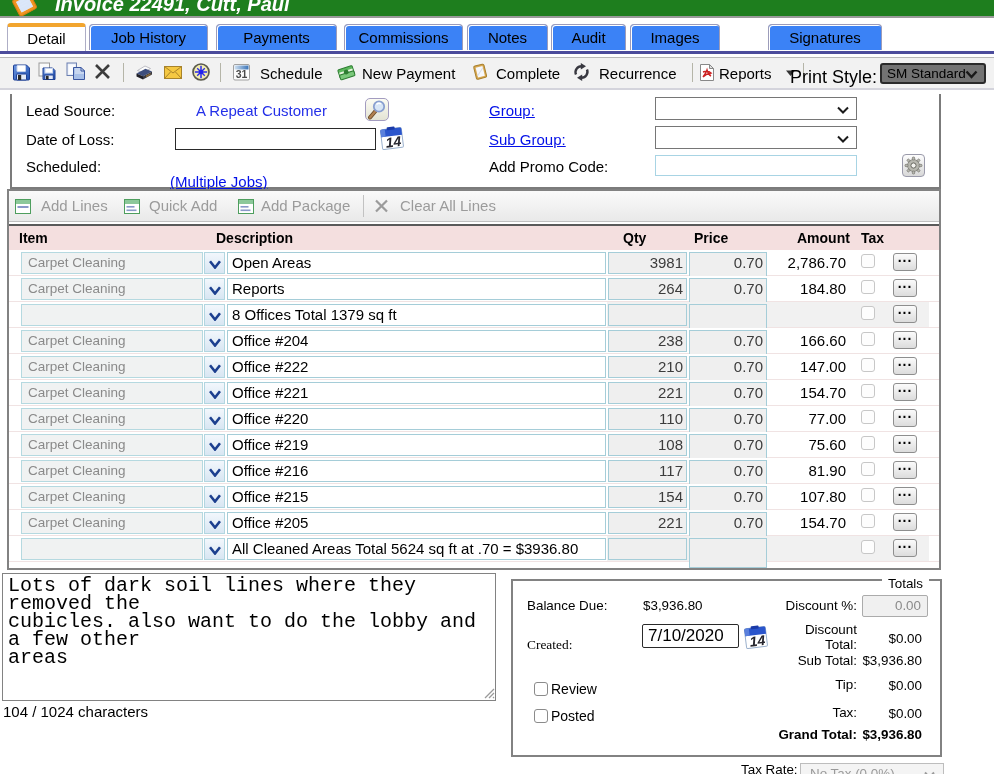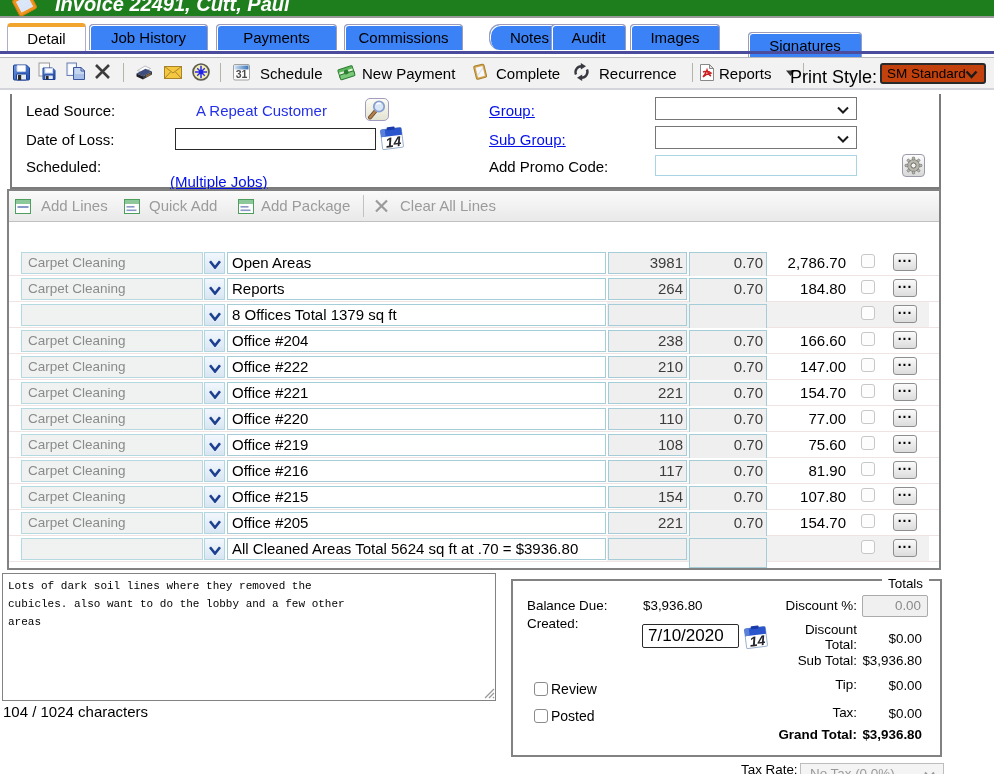--- a/index.html
+++ b/index.html
@@ -47,21 +47,21 @@
   .pinp{position:absolute;left:680px;top:2px;width:78px;height:30px;background:#efefef;
         border:1px solid #a5cdd8;box-sizing:border-box;line-height:20px;text-align:right;padding-right:3px;color:#3c3c3c;}
   .amt{position:absolute;left:700px;top:2px;width:137px;height:22px;line-height:22px;text-align:right;}
   .cbx{position:absolute;left:852px;top:4px;width:14px;height:14px;background:#fdfdfd;
        border:1px solid #c7c7c7;border-radius:3px;box-sizing:border-box;}
   .dots{position:absolute;left:884px;top:3px;width:24px;height:18px;background:linear-gradient(#fbfbfb,#dcdcdc);
         border:1px solid #8e8e8e;border-radius:3px;box-sizing:border-box;text-align:center;}
   .dots span{position:relative;top:-6px;font-weight:bold;font-size:14px;letter-spacing:1px;}
   
   #notes{left:2px;top:573px;width:494px;height:128px;border:1px solid #828282;box-sizing:border-box;white-space:pre-wrap;
-         font-family:"Liberation Mono", monospace;font-size:11px;line-height:18px;padding:3px 0 0 5px;background:#fff;}
+         font-family:"Liberation Mono", monospace;font-size:20px;line-height:18px;padding:3px 0 0 5px;background:#fff;}
   #chars{left:3px;top:703px;}
   #totals{left:511px;top:571px;width:431px;height:187px;font-size:13.4px;}
   #totfs{left:0;top:8px;width:431px;height:178px;border:2px solid #828282;box-sizing:border-box;background:#fff;}
   #legend{right:13px;top:0;background:#fff;padding:0 6px;font-size:13.4px;}
   .tr-lab{position:absolute;text-align:right;right:85px;white-space:nowrap;}
   .tr-val{position:absolute;text-align:right;right:20px;white-space:nowrap;}
   .fcb{position:absolute;width:14px;height:14px;border:1px solid #8b8b8b;border-radius:3px;background:#fff;box-sizing:border-box;}
 </style>
 </head>
 <body>
@@ -76,24 +76,24 @@
     </g>
   </svg>
   <div id="titletxt" class="abs">Invoice 22491, Cutt, Paul</div>
 </div>
 <div id="titleline" class="abs"></div>
 
 <div class="tab active" style="left:7px;width:77px;">Detail</div>
 <div class="tab" style="left:89px;width:117px;">Job History</div>
 <div class="tab" style="left:216px;width:119px;">Payments</div>
 <div class="tab" style="left:344px;width:117px;">Commissions</div>
-<div class="tab" style="left:489px;width:79px;border-radius:11px;">Notes</div>
+<div class="tab" style="left:467px;width:79px;">Notes</div>
 <div class="tab" style="left:551px;width:73px;">Audit</div>
 <div class="tab" style="left:630px;width:88px;">Images</div>
-<div class="tab" style="left:748px;width:112px;margin-top:8px;">Signatures</div>
+<div class="tab" style="left:768px;width:112px;">Signatures</div>
 <div id="purpleline" class="abs"></div>
 
 <div id="toolbar" class="abs">
 
   <svg class="abs" style="left:13px;top:5px" width="17" height="18" viewBox="0 0 17 18">
     <defs>
         <linearGradient id="fl" x1="0" y1="0" x2="1" y2="1">
       <stop offset="0" stop-color="#6d96e0"></stop>
           <stop offset="1" stop-color="#2050b0"></stop>
         </linearGradient>
@@ -192,21 +192,21 @@
     <path d="M0.5 0.5 h9 l4 4 v12 h-13 z" fill="#fff" stroke="#888"></path>
     <path d="M9.5 0.5 l0 4 4 0 z" fill="#e0e0e0" stroke="#888"></path>
     <path d="M3 8 c3 -1 6 -1 8 1 c-3 0.5 -6 2 -8 4 c1.5 -2 3 -4 4 -7 c0.8 3 2 5 4 6" fill="none" stroke="#cc2222" stroke-width="1.4"></path>
   </svg>
   <div class="tbtxt" style="left:719px;">Reports</div>
   <svg class="abs" style="left:786px;top:11px" width="9" height="8" viewBox="0 0 9 8">
       <path d="M0 1.5 L9 1.5 L4.5 7 Z" fill="#333"></path>
     </svg>
   <div class="tbsep" style="left:803px;"></div>
   <div class="tbtxt" style="left:790px;top:9px;font-size:18px;">Print Style:</div>
-  <div class="abs" style="left:880px;top:5px;width:106px;height:21px;border:2px solid #2a2a2a;border-radius:3px;background:#c2410c;box-sizing:border-box;">
+  <div class="abs" style="left:880px;top:5px;width:106px;height:21px;border:2px solid #2a2a2a;border-radius:3px;background:#737373;box-sizing:border-box;">
     <div class="abs" style="left:5px;top:1px;line-height:16px;font-size:13.5px;">SM Standard</div>
     <svg class="abs" style="right:6px;top:5px" width="13" height="9" viewBox="0 0 13 9">
         <path d="M1.5 1.5 L6.5 7 L11.5 1.5" fill="none" stroke="#1a1a1a" stroke-width="2.4"></path>
       </svg>
   </div>
 </div>
 
 <div id="panel" class="abs">
 
   <div class="lbl" style="left:14px;top:8px;">Lead Source:</div>
@@ -290,20 +290,28 @@
     <rect x="2.5" y="7" width="8" height="1.6" fill="#8898c8"></rect>
         <rect x="2.5" y="10.5" width="10" height="1.6" fill="#8898c8"></rect>
   </svg>
     <div class="abs" style="left:252px;top:0;line-height:30px;">Add Package</div>
     <div class="abs" style="left:354px;top:4px;width:1px;height:22px;background:#c2c2c2;"></div>
     <svg class="abs" style="left:365px;top:8px" width="15" height="14" viewBox="0 0 15 14">
         <path d="M2 1.5 L13 12.5 M13 1.5 L2 12.5" stroke="#9b9b9b" stroke-width="2.2"></path>
       </svg>
     <div class="abs" style="left:391px;top:0;line-height:30px;">Clear All Lines</div>
   </div>
+  <div id="gridhead" class="abs">
+    <div class="abs" style="left:10px;top:0;line-height:24px;">Item</div>
+    <div class="abs" style="left:207px;top:0;line-height:24px;">Description</div>
+    <div class="abs" style="left:614px;top:0;line-height:24px;">Qty</div>
+    <div class="abs" style="left:685px;top:0;line-height:24px;">Price</div>
+    <div class="abs" style="left:788px;top:0;line-height:24px;">Amount</div>
+    <div class="abs" style="left:852px;top:0;line-height:24px;">Tax</div>
+  </div>
   <div class="grow" style="top:59px;">
       <div class="isel">Carpet Cleaning</div>
       <div class="iarr">
         <svg style="position:absolute;left:4px;top:7px" width="12" height="9" viewBox="0 0 12 9">
           <path d="M1 1.2 L6 7.5 L11 1.2" fill="none" stroke="#1c3f8f" stroke-width="2.6"></path>
         </svg>
       </div>
       <div class="dinp">Open Areas</div>
       <div class="qinp">3981</div>
       <div class="pinp">0.70</div>
@@ -475,21 +483,21 @@
   <path d="M10 1 L1 10 M10 5 L5 10 M10 9 L9 10" stroke="#9a9a9a" stroke-width="1.3"></path>
 </svg>
 
 <div id="totals" class="abs">
   <div id="totfs" class="abs"></div>
   <div id="legend" class="abs" style="top:5px;">Totals</div>
   <div class="lbl" style="left:16px;top:27px;">Balance Due:</div>
   <div class="lbl" style="left:132px;top:27px;">$3,936.80</div>
   <div class="tr-lab" style="top:27px;">Discount %:</div>
   <div class="abs" style="left:351px;top:24px;width:66px;height:22px;background:#f0f0f0;border:1px solid #ababab;border-radius:2px;box-sizing:border-box;text-align:right;color:#8a8a8a;line-height:20px;padding-right:6px;">0.00</div>
-  <div class="lbl" style="left:16px;top:45px;">Created:</div>
+  <div class="lbl" style="left:16px;top:66px;font-family:Liberation Serif, serif;">Created:</div>
   <div class="abs" style="left:131px;top:53px;width:97px;height:24px;border:1px solid #2a2a2a;border-radius:2px;box-sizing:border-box;line-height:22px;padding-left:5px;font-size:17px;">7/10/2020</div>
   <div class="abs" style="left:233px;top:54px;">
     <svg width="24" height="24" viewBox="0 0 24 24">
       <g transform="rotate(-7 12 13)">
         <rect x="1.5" y="2.5" width="21" height="20" rx="1.5" fill="#fff" stroke="#9ab0cc"></rect>
         <path d="M1.5 4 a1.5 1.5 0 0 1 1.5 -1.5 h18 a1.5 1.5 0 0 1 1.5 1.5 v6 h-21 z" fill="#2a55cc"></path>
         <path d="M1.5 4 a1.5 1.5 0 0 1 1.5 -1.5 h3 v7.5 h-4.5 z" fill="#5a80dc"></path>
         <rect x="8" y="0.8" width="8" height="3" rx="1" fill="#1a3aa8"></rect>
         <text x="13" y="21" font-size="14" font-weight="bold" fill="#26262e" text-anchor="middle" font-family="Liberation Sans" font-style="italic">14</text>
       </g>

